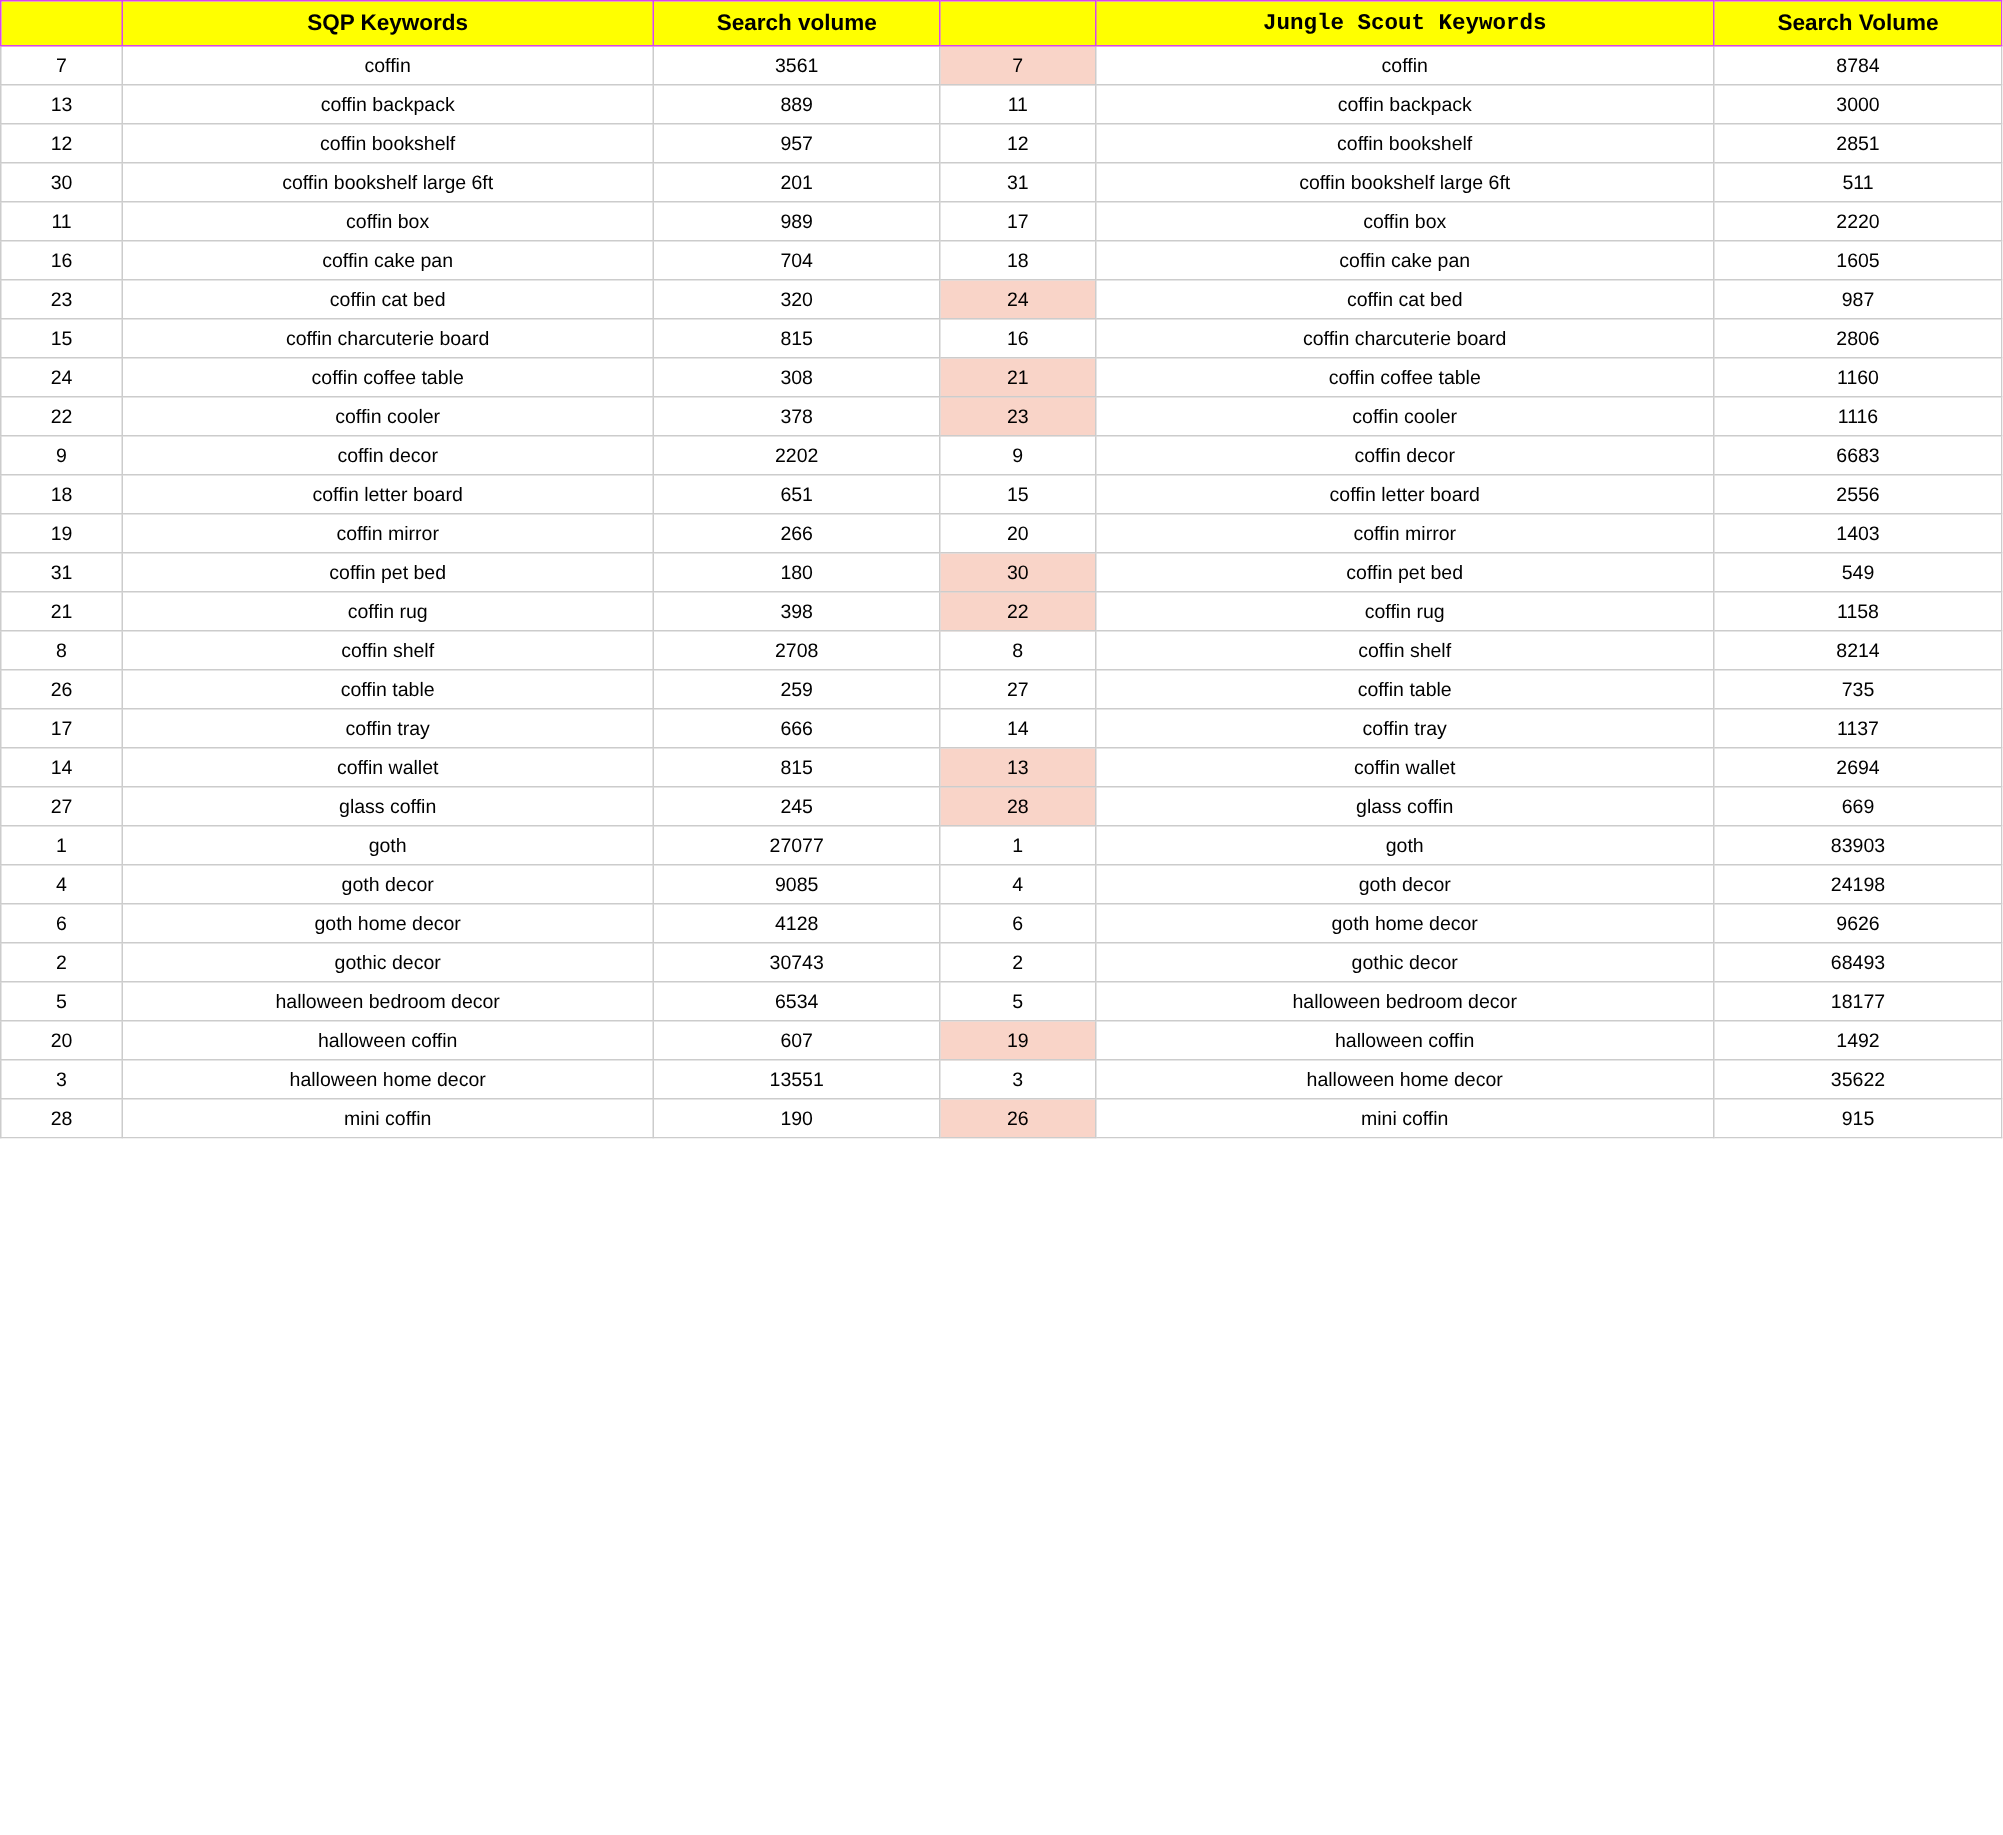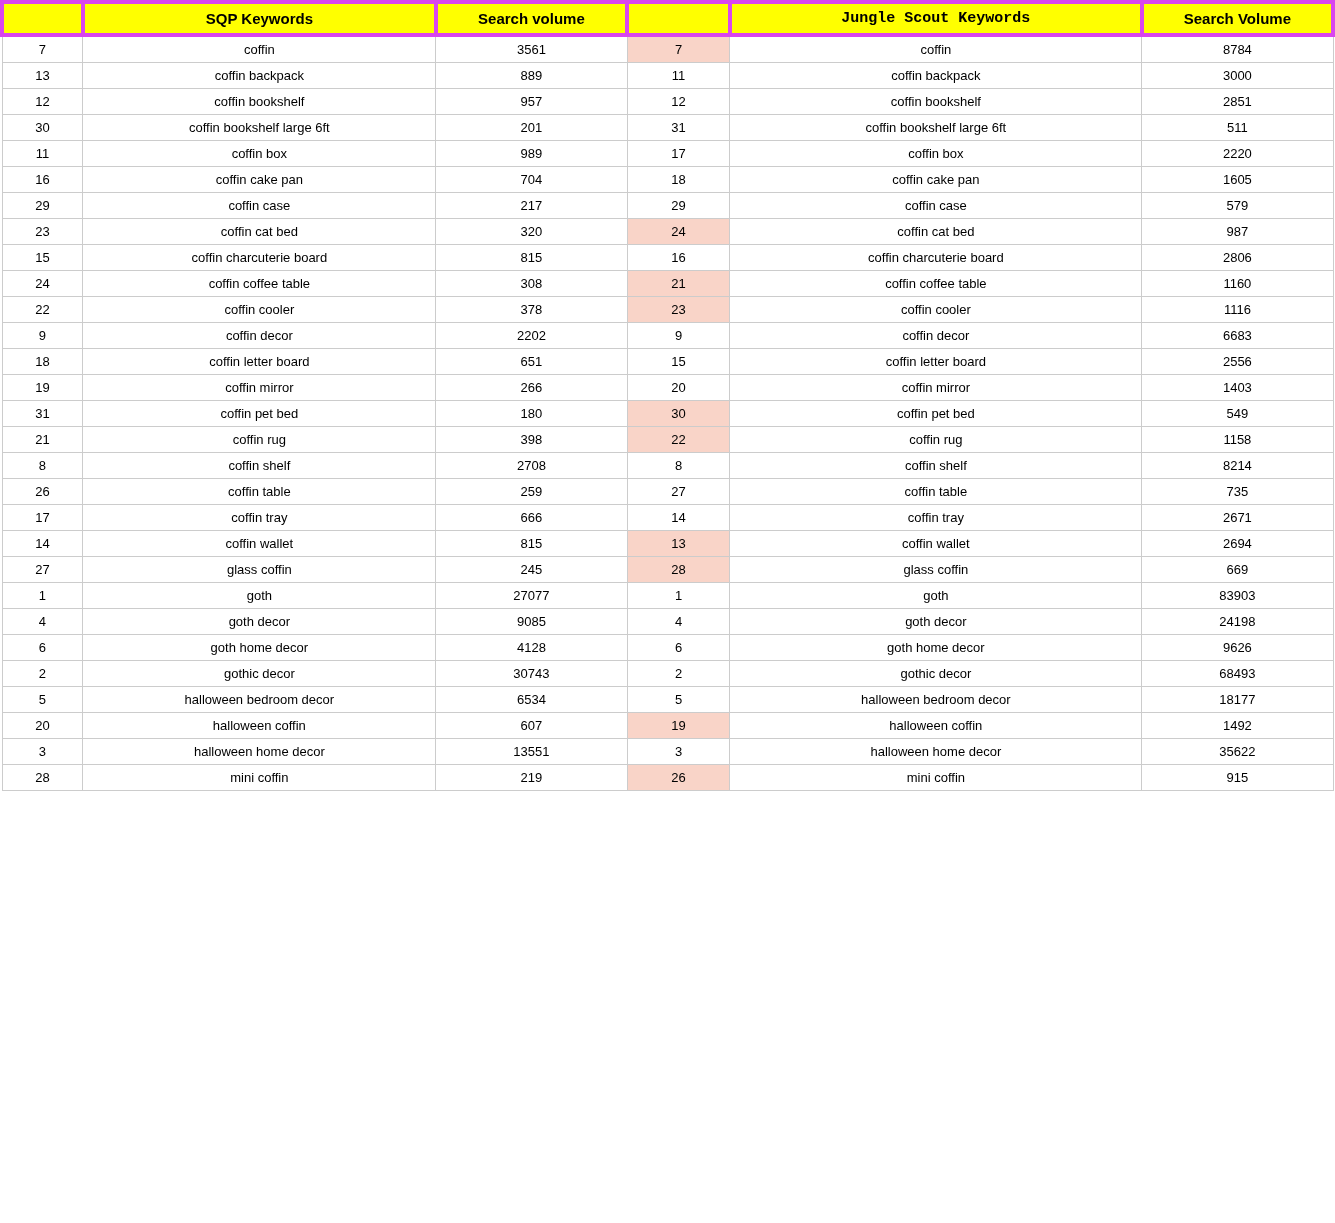--- a/index.html
+++ b/index.html
@@ -15,21 +15,21 @@
     table {
       border-collapse: collapse;
       width: 100%;
     }
     th {
       background: #ffff00;
       font-weight: bold;
       font-size: 15px;
       text-align: center;
       padding: 6px 8px;
-      border: 4px solid #d946ef;
+      border: 1px solid #d946ef;
     }
     td {
       text-align: center;
       padding: 5px 8px;
       border: 1px solid #ccc;
       background: #fff;
     }
     td.rank-col {
       width: 55px;
       font-size: 13px;
@@ -111,28 +111,20 @@
     </tr>
         <tr>
       <td class="rank-col">16</td>
       <td class="keyword-col">coffin cake pan</td>
       <td class="volume-col">704</td>
       <td class="middle-rank">18</td>
       <td class="keyword-col" style="width:280px;">coffin cake pan</td>
       <td class="volume-col">1605</td>
     </tr>
         <tr>
-      <td class="rank-col">29</td>
-      <td class="keyword-col">coffin case</td>
-      <td class="volume-col">217</td>
-      <td class="middle-rank">29</td>
-      <td class="keyword-col" style="width:280px;">coffin case</td>
-      <td class="volume-col">579</td>
-    </tr>
-        <tr>
       <td class="rank-col">23</td>
       <td class="keyword-col">coffin cat bed</td>
       <td class="volume-col">320</td>
       <td class="middle-rank highlight">24</td>
       <td class="keyword-col" style="width:280px;">coffin cat bed</td>
       <td class="volume-col">987</td>
     </tr>
         <tr>
       <td class="rank-col">15</td>
       <td class="keyword-col">coffin charcuterie board</td>
@@ -212,21 +204,21 @@
       <td class="middle-rank">27</td>
       <td class="keyword-col" style="width:280px;">coffin table</td>
       <td class="volume-col">735</td>
     </tr>
         <tr>
       <td class="rank-col">17</td>
       <td class="keyword-col">coffin tray</td>
       <td class="volume-col">666</td>
       <td class="middle-rank">14</td>
       <td class="keyword-col" style="width:280px;">coffin tray</td>
-      <td class="volume-col">2671</td>
+      <td class="volume-col">1137</td>
     </tr>
         <tr>
       <td class="rank-col">14</td>
       <td class="keyword-col">coffin wallet</td>
       <td class="volume-col">815</td>
       <td class="middle-rank highlight">13</td>
       <td class="keyword-col" style="width:280px;">coffin wallet</td>
       <td class="volume-col">2694</td>
     </tr>
         <tr>
@@ -289,20 +281,20 @@
       <td class="rank-col">3</td>
       <td class="keyword-col">halloween home decor</td>
       <td class="volume-col">13551</td>
       <td class="middle-rank">3</td>
       <td class="keyword-col" style="width:280px;">halloween home decor</td>
       <td class="volume-col">35622</td>
     </tr>
         <tr>
       <td class="rank-col">28</td>
       <td class="keyword-col">mini coffin</td>
-      <td class="volume-col">219</td>
+      <td class="volume-col">190</td>
       <td class="middle-rank highlight">26</td>
       <td class="keyword-col" style="width:280px;">mini coffin</td>
       <td class="volume-col">915</td>
     </tr>
       </tbody>
   </table>
 </div>
 
 </body></html>

